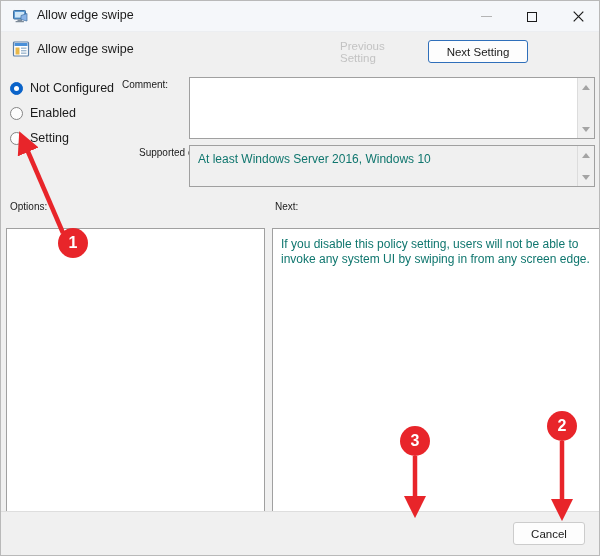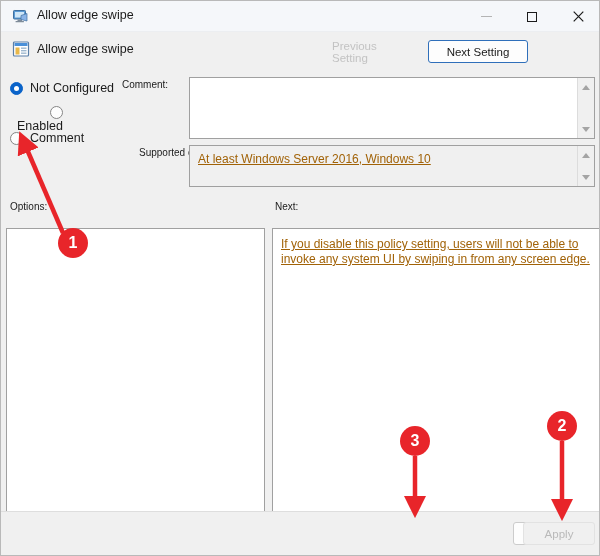--- a/index.html
+++ b/index.html
@@ -95,29 +95,29 @@
     background: #f0f0f0;
     border: 1px solid transparent;
     color: #c3c3c3;
   }
   .navbtn.enabled {
     background: #fdfdfd;
     border: 1px solid #2f6fba;
     color: #1b1b1b;
     cursor: pointer;
   }
-  #prev-setting { left: 330px; width: 84px; }
+  #prev-setting { left: 338px; width: 84px; }
   #next-setting { left: 427px; width: 100px; }
 
   
   .radio-row {
     position: absolute;
     left: 9px;
     display: flex;
-    align-items: flex-end;
+    align-items: center;
     cursor: pointer;
   }
   .radio-outer {
     width: 13px; height: 13px;
     border-radius: 50%;
     box-sizing: border-box;
     border: 1.3px solid #858585;
     background: #fdfdfd;
     display: flex;
     align-items: center;
@@ -154,23 +154,22 @@
     box-sizing: border-box;
     border: 1px solid #a0a0a0;
     background: #ffffff;
   }
   .box.readonly { background: #f0f0f0; }
   .box-text {
     position: absolute;
     left: 8px; top: 6px;
     right: 22px;
     font-size: 12px;
-    color: #a16207;
+    color: #0f766e;
     line-height: 15px;
-    text-decoration: underline;
   }
   .scrollbar {
     position: absolute;
     right: 0; top: 0;
     width: 17px; height: 100%;
     background: #f0f0f0;
     border-left: 1px solid #dcdcdc;
     box-sizing: border-box;
   }
   .sb-arrow {
@@ -303,28 +302,28 @@
   <div class="navbtn" id="prev-setting">Previous Setting</div>
   <div class="navbtn enabled" id="next-setting">Next Setting</div>
 
   <div class="radio-row" style="top:80px;">
     <span class="radio-outer checked">
       <span class="radio-dot"></span>
     </span>
     <span class="radio-label">Not Configured</span>
   </div>
 
-  <div class="radio-row" style="top:105px;flex-direction:column;">
+  <div class="radio-row" style="top:105px;">
     <span class="radio-outer"></span>
     <span class="radio-label">Enabled</span>
   </div>
 
   <div class="radio-row" style="top:130px;">
     <span class="radio-outer"></span>
-    <span class="radio-label">Comment</span>
+    <span class="radio-label">Setting</span>
   </div>
 
   <div class="field-label" style="left:121px; top:78px;">Comment:</div>
   <div class="box" style="left:188px; top:76px; width:406px; height:62px;">
     <div class="box-text"></div>
     <div class="scrollbar">
       <div class="sb-arrow sb-up">
           <span class="tri-up"></span>
         </div>
       <div class="sb-arrow sb-down">
@@ -361,21 +360,20 @@
           <span class="tri-up"></span>
         </div>
       <div class="sb-arrow sb-down">
           <span class="tri-down"></span>
         </div>
     </div>
   </div>
 
   <div class="bottombar">
     <div class="dlgbtn" id="cancel-button">Cancel</div>
-    <div class="dlgbtn disabled" id="apply-button">Apply</div>
   </div>
 
   <svg class="annot-svg">
     <defs>
       <marker id="arrowhead" markerWidth="5" markerHeight="5" refX="1.2" refY="2.5" orient="auto">
         <polygon points="0,0 5,2.5 0,5" fill="#e8252a"></polygon>
       </marker>
     </defs>
 
     <line x1="62" y1="232" x2="25" y2="146" stroke="#e8252a" stroke-width="4.5" marker-end="url(#arrowhead)"></line>

